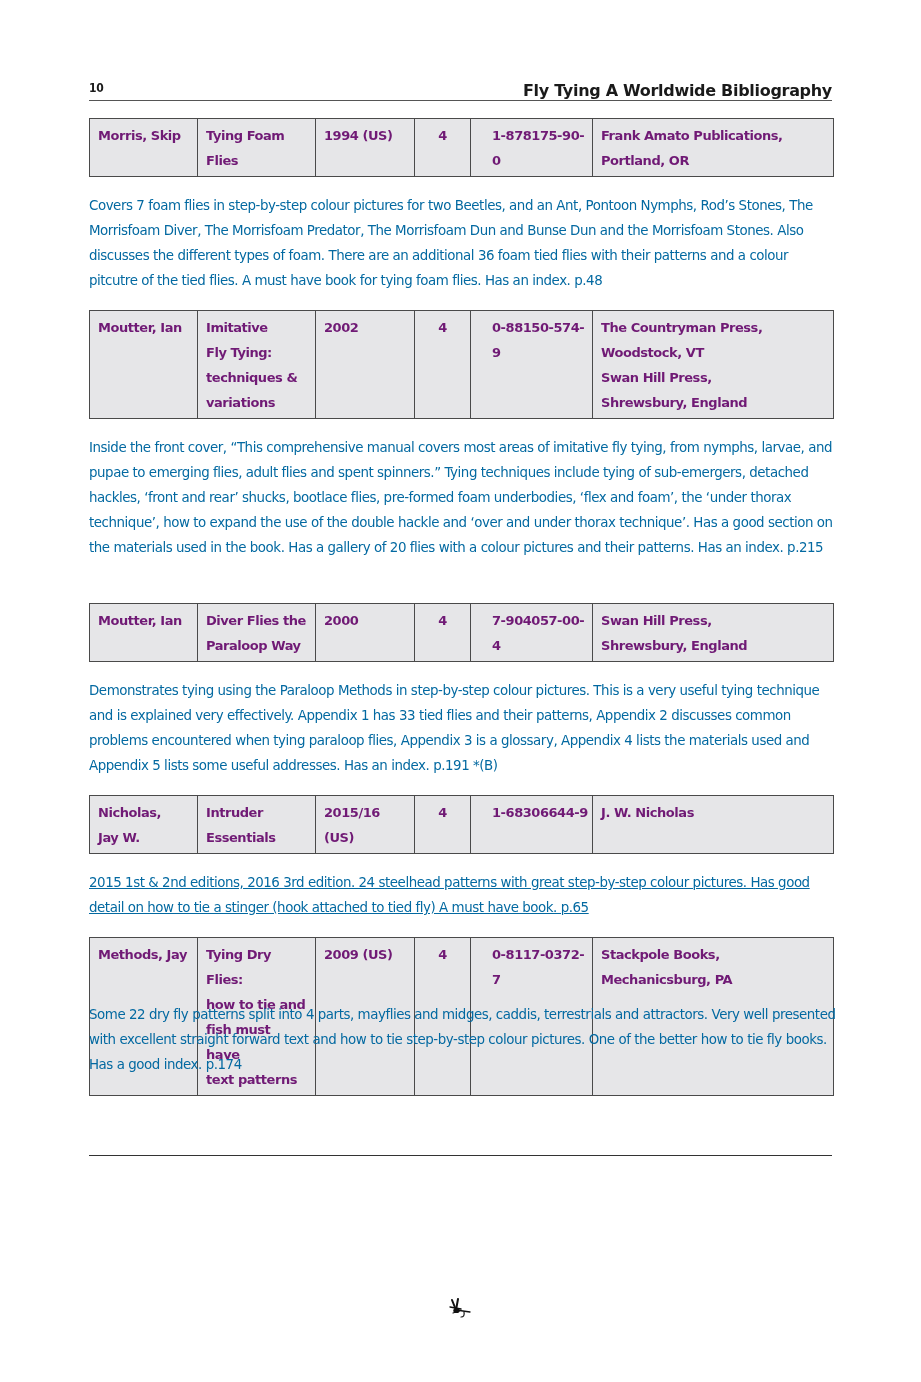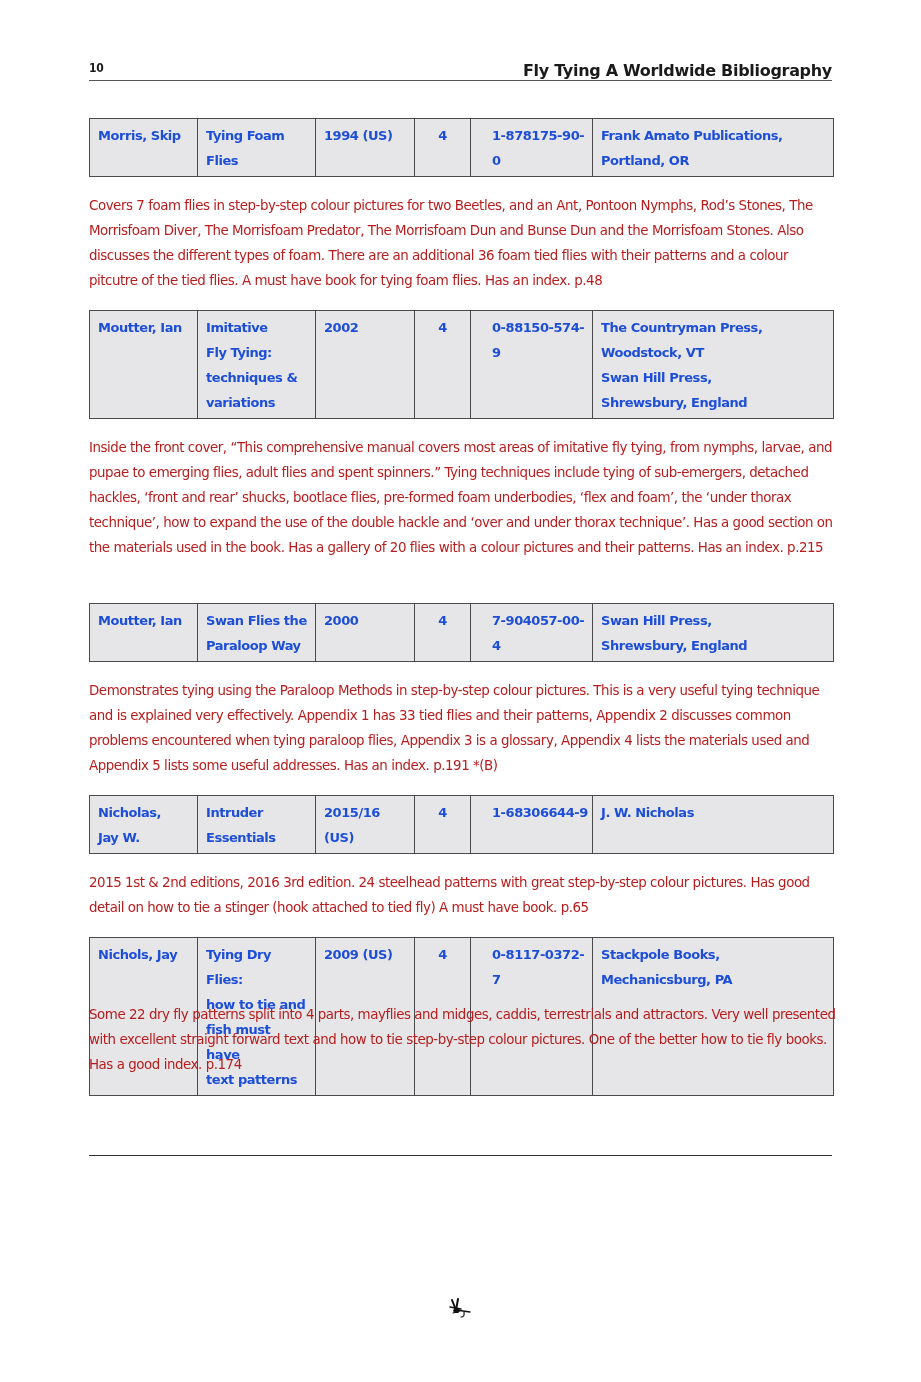--- a/index.html
+++ b/index.html
@@ -1,35 +1,35 @@
 <!DOCTYPE html>
 <html><head>
 <meta charset="utf-8">
 <style>
   html, body { margin: 0; padding: 0; background: #ffffff; }
   body { width: 921px; height: 1382px; position: relative; overflow: hidden;
          font-family: "DejaVu Sans", sans-serif; color: #1a1a1a; }
   .page { position: absolute; left: 89px; top: 0; width: 743px; }
-  .header { position: absolute; top: 60px; left: 0; width: 743px; height: 20px;
+  .header { position: absolute; top: 80px; left: 0; width: 743px; height: 20px;
             border-bottom: 1px solid #555; }
   .header .num { position: absolute; left: 0; top: 1px; font-size: 12px; font-weight: bold;
                  font-family: "DejaVu Sans Condensed", "DejaVu Sans", sans-serif; letter-spacing: -0.2px; }
   .header .title { position: absolute; right: 0; top: 1px; font-size: 16px; font-weight: bold;
                    letter-spacing: -0.3px; }
   table.entry { position: absolute; left: 0; width: 744px; border-collapse: collapse;
                 table-layout: fixed; background: #e6e6e8; }
   table.entry td { border: 1px solid #4a4a4a; vertical-align: top; padding: 4px 8px 3px 8px;
                    font-size: 13px; font-weight: bold; line-height: 25px; letter-spacing: -0.45px;
-                   color: #1d4ed8; }
+                   color: #701a75; }
   table.entry td.c4 { text-align: center; }
   table.entry td.c5 { padding-left: 21px; padding-right: 4px; }
   col.w1 { width: 108px; } col.w2 { width: 118px; } col.w3 { width: 99px; }
   col.w4 { width: 56px; } col.w5 { width: 122px; } col.w6 { width: 241px; }
   .desc { position: absolute; left: 0; width: 750px; font-size: 13.4px; line-height: 25px;
-          letter-spacing: -0.45px; color: #b91c1c; }
+          letter-spacing: -0.45px; color: #0369a1; }
   .rule { position: absolute; left: 0; top: 1155px; width: 743px; height: 0;
           border-top: 1px solid #333; }
   .fly { position: absolute; left: 447px; top: 1298px; width: 26px; height: 24px; }
 </style>
 </head>
 <body>
 
 <div class="page">
 
   <div class="header">
@@ -113,21 +113,21 @@
         <col class="w4">
         <col class="w5">
         <col class="w6">
       </colgroup>
     <tbody>
         <tr>
       <td>
             <div>Moutter, Ian</div>
           </td>
       <td>
-        <div>Swan Flies the</div>
+        <div>Diver Flies the</div>
         <div>Paraloop Way</div>
       </td>
       <td>
             <div>2000</div>
           </td>
       <td class="c4">4</td>
       <td class="c5">7-904057-00-4</td>
       <td>
         <div>Swan Hill Press,</div>
         <div>Shrewsbury, England</div>
@@ -161,35 +161,35 @@
         <div>(US)</div>
       </td>
       <td class="c4">4</td>
       <td class="c5">1-68306644-9</td>
       <td>
         <div>J. W. Nicholas</div>
       </td>
     </tr>
   </tbody>
     </table>
-  <div class="desc" style="top:870px;">2015 1st &amp; 2nd editions, 2016 3rd edition. 24 steelhead patterns with great step-by-step colour pictures. Has good detail on how to tie a stinger (hook attached to tied fly) A must have book. p.65</div>
+  <div class="desc" style="top:870px;text-decoration:underline;">2015 1st &amp; 2nd editions, 2016 3rd edition. 24 steelhead patterns with great step-by-step colour pictures. Has good detail on how to tie a stinger (hook attached to tied fly) A must have book. p.65</div>
 
   <table class="entry" style="top:937px;">
     <colgroup>
         <col class="w1">
         <col class="w2">
         <col class="w3">
         <col class="w4">
         <col class="w5">
         <col class="w6">
       </colgroup>
     <tbody>
         <tr>
       <td>
-            <div>Nichols, Jay</div>
+            <div>Methods, Jay</div>
           </td>
       <td>
         <div>Tying Dry Flies:</div>
         <div>how to tie and</div>
         <div>fish must have</div>
         <div>text patterns</div>
       </td>
       <td>
             <div>2009 (US)</div>
           </td>

